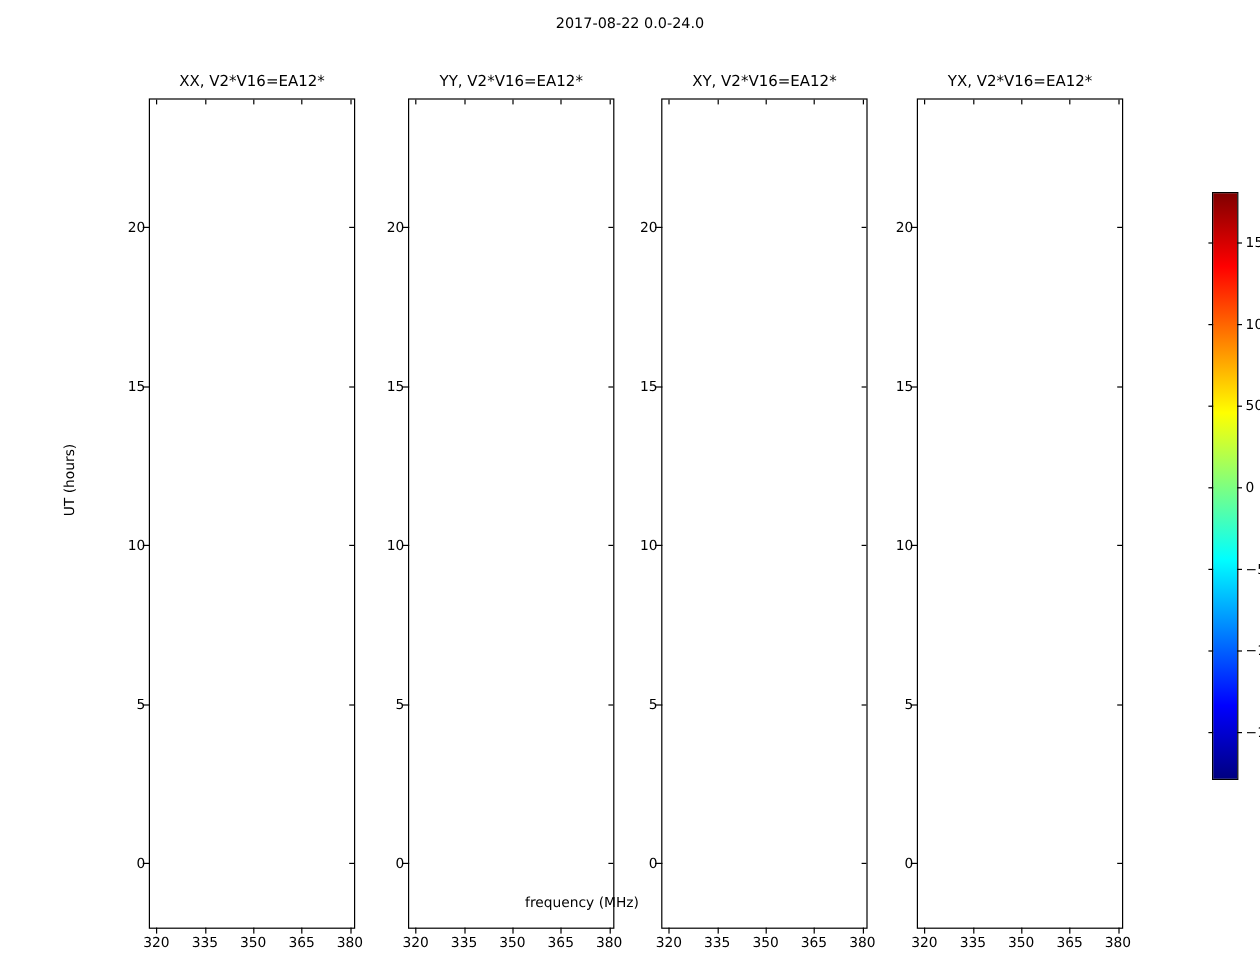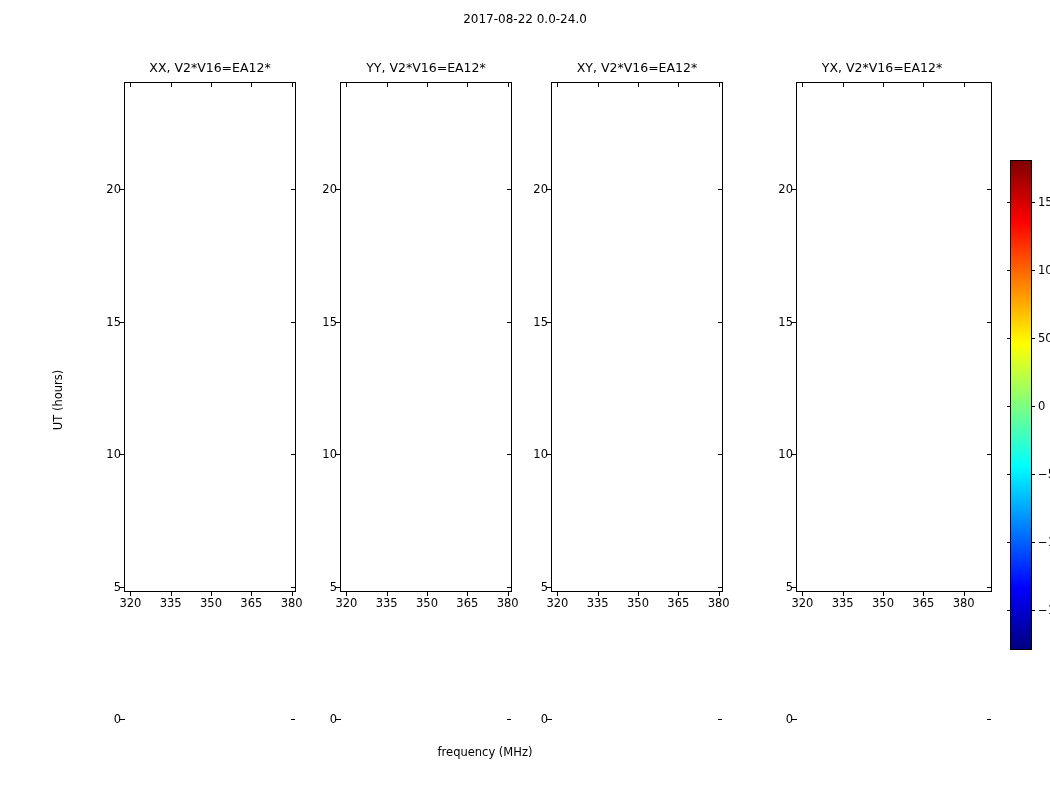--- a/index.html
+++ b/index.html
@@ -20,21 +20,21 @@
     top: 12px;
     left: 0;
     width: 1050px;
     text-align: center;
     font-size: 12px;
     color: #000;
   }
   .panel {
     position: absolute;
     top: 82px;
-    height: 510px;
+    height: 692px;
     width: 172px;
   }
   .panel .axes {
     position: absolute;
     left: 0;
     top: 0;
     width: 100%;
     height: 100%;
     border: 1px solid #000;
     box-sizing: border-box;
@@ -265,21 +265,21 @@
       <div class="xlabel-txt" style="left: 86px;">350</div>
       <div class="xtick" style="left: 126.312px;"></div>
       <div class="xtick-top" style="left: 126.312px;"></div>
       <div class="xlabel-txt" style="left: 126.312px;">365</div>
       <div class="xtick" style="left: 166.625px;"></div>
       <div class="xtick-top" style="left: 166.625px;"></div>
       <div class="xlabel-txt" style="left: 166.625px;">380</div>
     </div>
 </div>
 
-<div class="panel" id="panel-3" style="left:796px;padding-left:24px;">
+<div class="panel" id="panel-3" style="left:764px;">
   <div class="title">YX, V2*V16=EA12*</div>
   <div class="axes">
       <div class="ytick" style="top: 636px;"></div>
       <div class="ytick-in" style="top: 636px;"></div>
       <div class="ylabel-txt" style="top: 636px;">0</div>
       <div class="ytick" style="top: 503.5px;"></div>
       <div class="ytick-in" style="top: 503.5px;"></div>
       <div class="ylabel-txt" style="top: 503.5px;">5</div>
       <div class="ytick" style="top: 371px;"></div>
       <div class="ytick-in" style="top: 371px;"></div>

